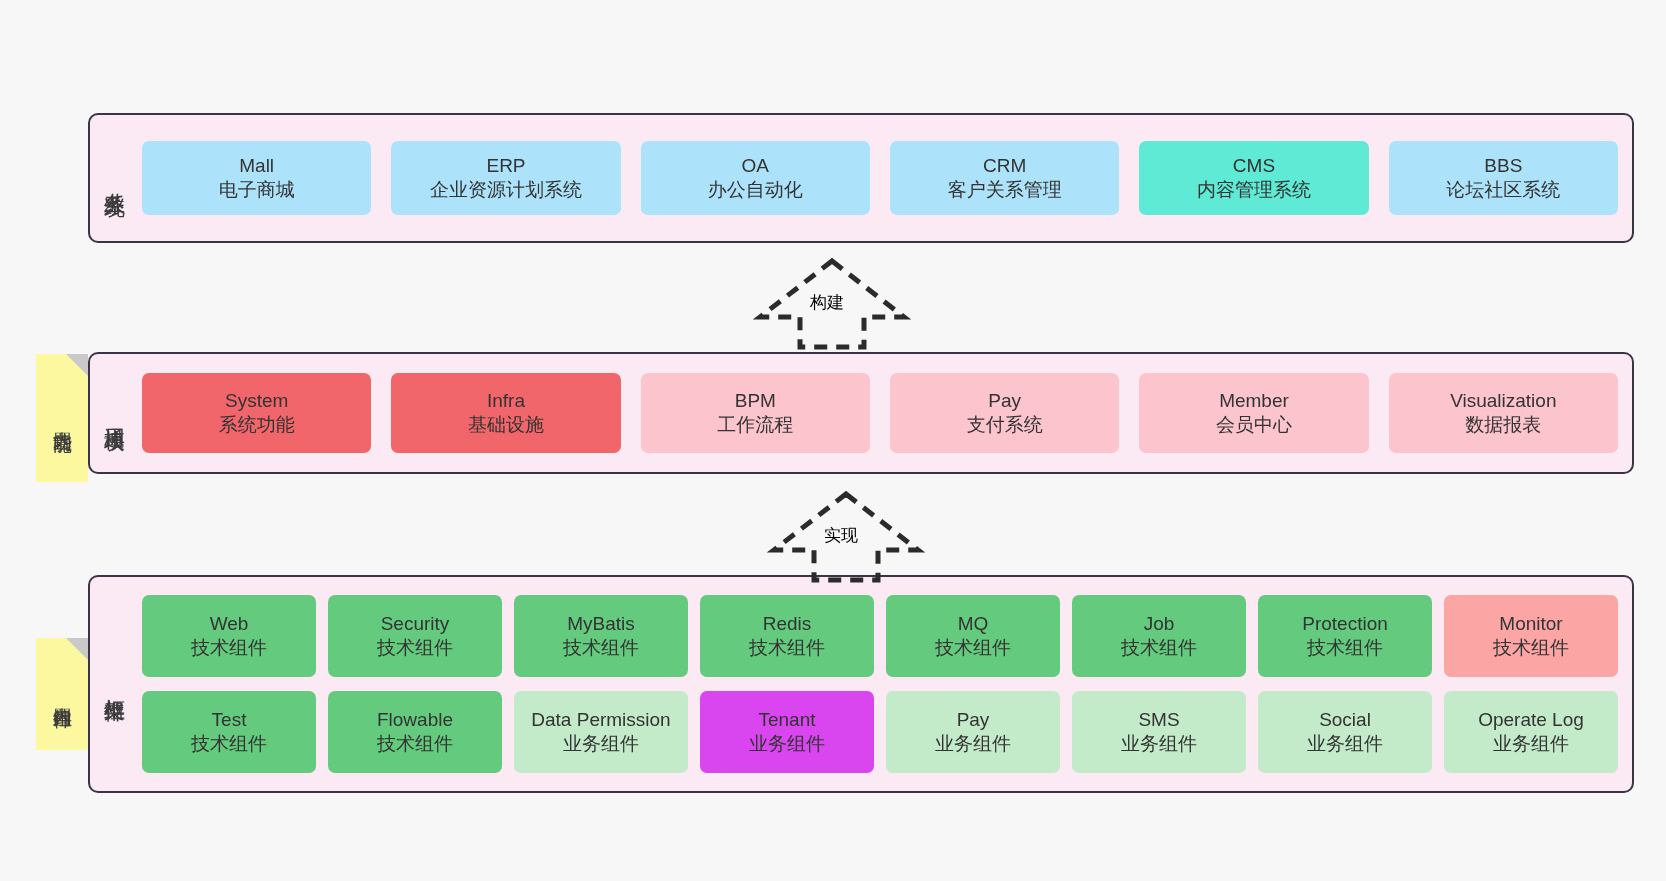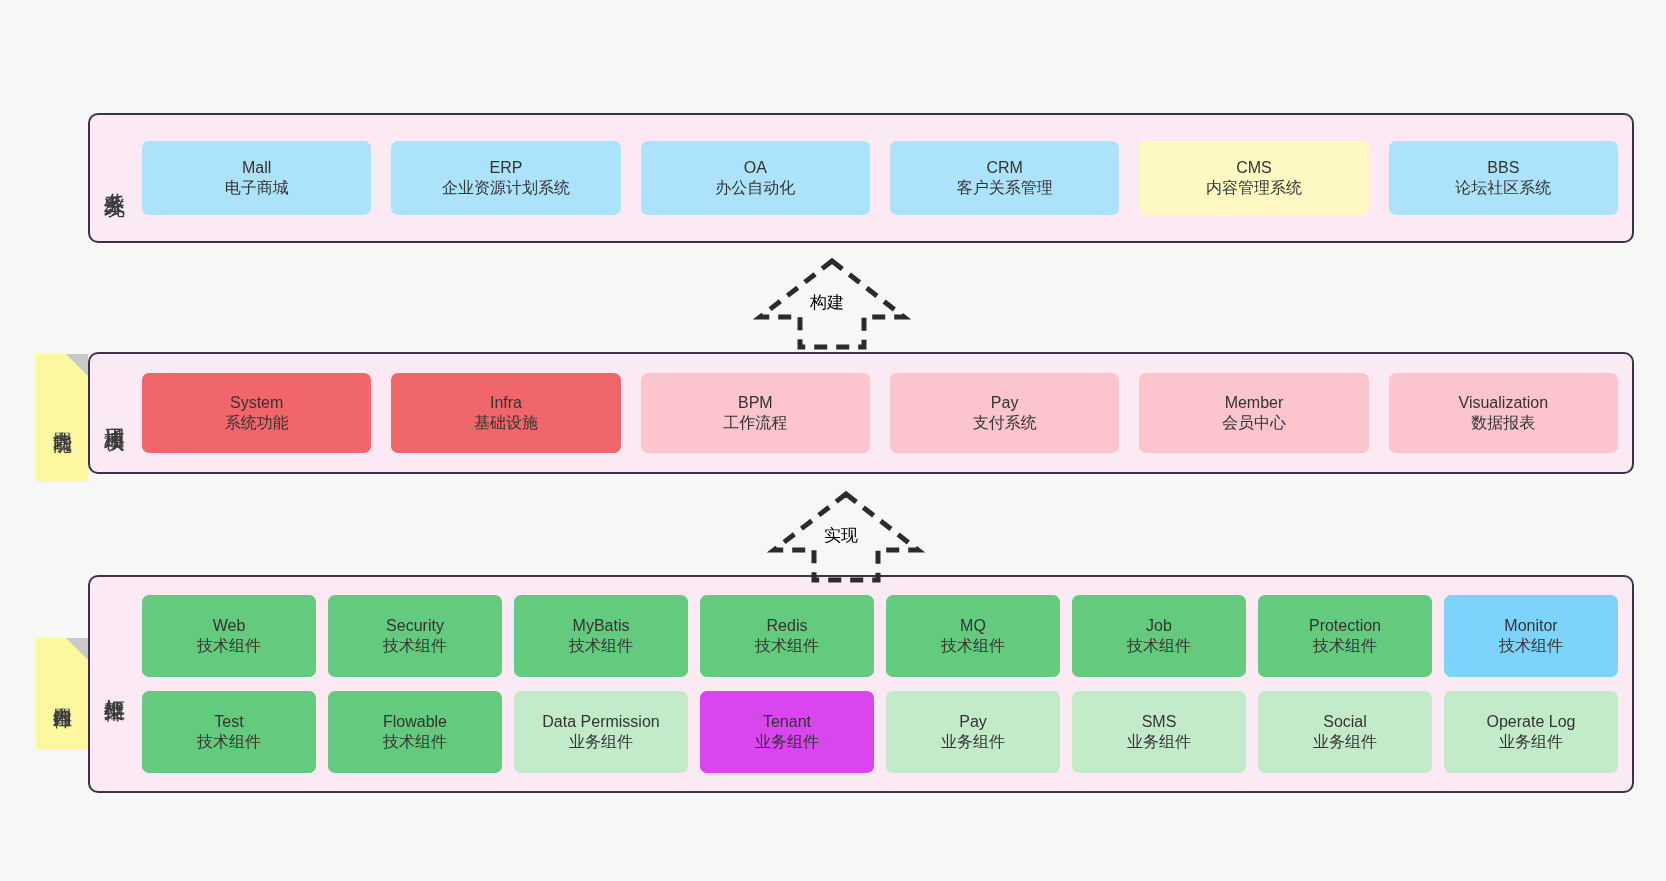--- a/index.html
+++ b/index.html
@@ -53,21 +53,21 @@
   }
   .cell{
     flex:1 1 0;
     border-radius:7px;
     display:flex;
     flex-direction:column;
     align-items:center;
     justify-content:center;
     text-align:center;
     line-height:1.28;
-    font-size:16px;
+    font-size:19px;
     color:#333333;
     box-sizing:border-box;
     padding:4px 6px;
   }
   .cell .en{display:block;}
   .cell .cn{display:block;}
 
   
   #band-business{left:88px;top:113px;width:1546px;height:130px;}
   #band-business .row{height:74px;}
@@ -137,21 +137,21 @@
           <span class="cn">企业资源计划系统</span>
         </div>
         <div class="cell" style="background:#ace3fb">
           <span class="en">OA</span>
           <span class="cn">办公自动化</span>
         </div>
         <div class="cell" style="background:#ace3fb">
           <span class="en">CRM</span>
           <span class="cn">客户关系管理</span>
         </div>
-        <div class="cell" style="background:#fef9c3">
+        <div class="cell" style="background:#5eead4">
           <span class="en">CMS</span>
           <span class="cn">内容管理系统</span>
         </div>
         <div class="cell" style="background:#ace3fb">
           <span class="en">BBS</span>
           <span class="cn">论坛社区系统</span>
         </div>
       </div>
     </div>
   </div>
@@ -236,21 +236,21 @@
           <span class="cn">技术组件</span>
         </div>
         <div class="cell" style="background:#64cb7e">
           <span class="en">Job</span>
           <span class="cn">技术组件</span>
         </div>
         <div class="cell" style="background:#64cb7e">
           <span class="en">Protection</span>
           <span class="cn">技术组件</span>
         </div>
-        <div class="cell" style="background:#7dd3fc">
+        <div class="cell" style="background:#fca5a5">
           <span class="en">Monitor</span>
           <span class="cn">技术组件</span>
         </div>
       </div>
 
       <div class="row">
         <div class="cell" style="background:#64cb7e">
           <span class="en">Test</span>
           <span class="cn">技术组件</span>
         </div>

